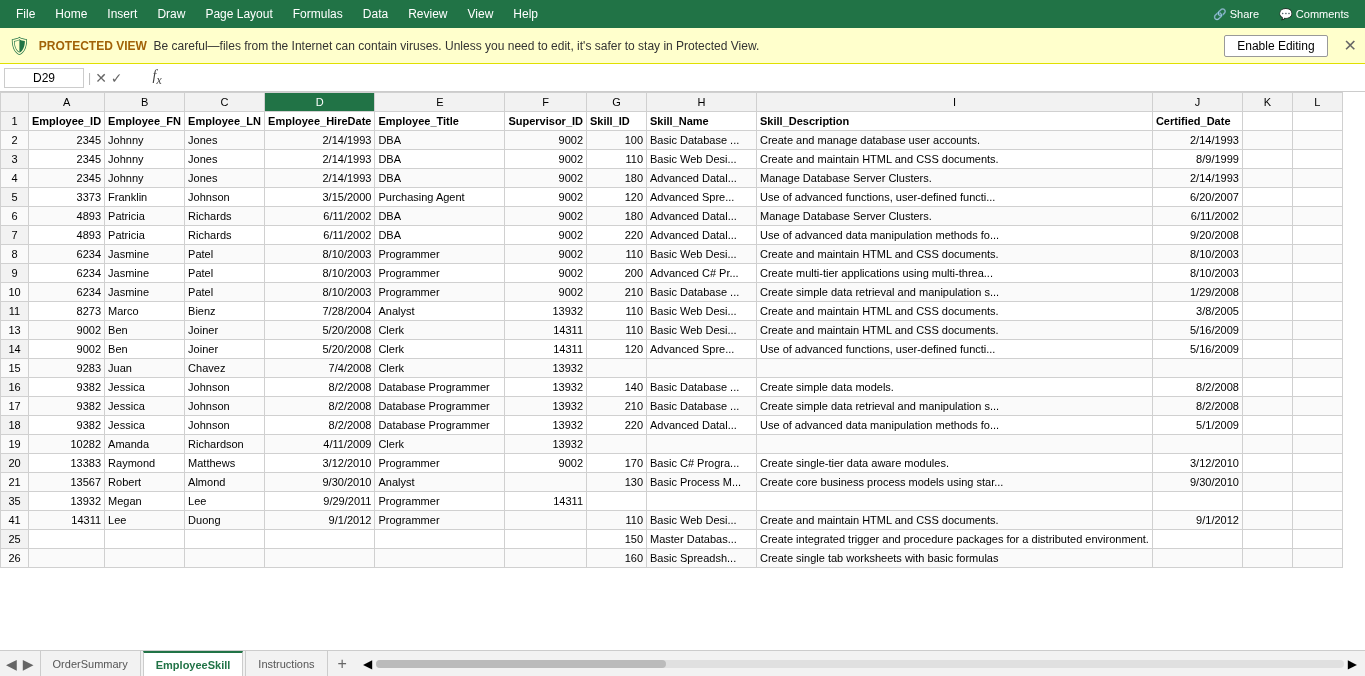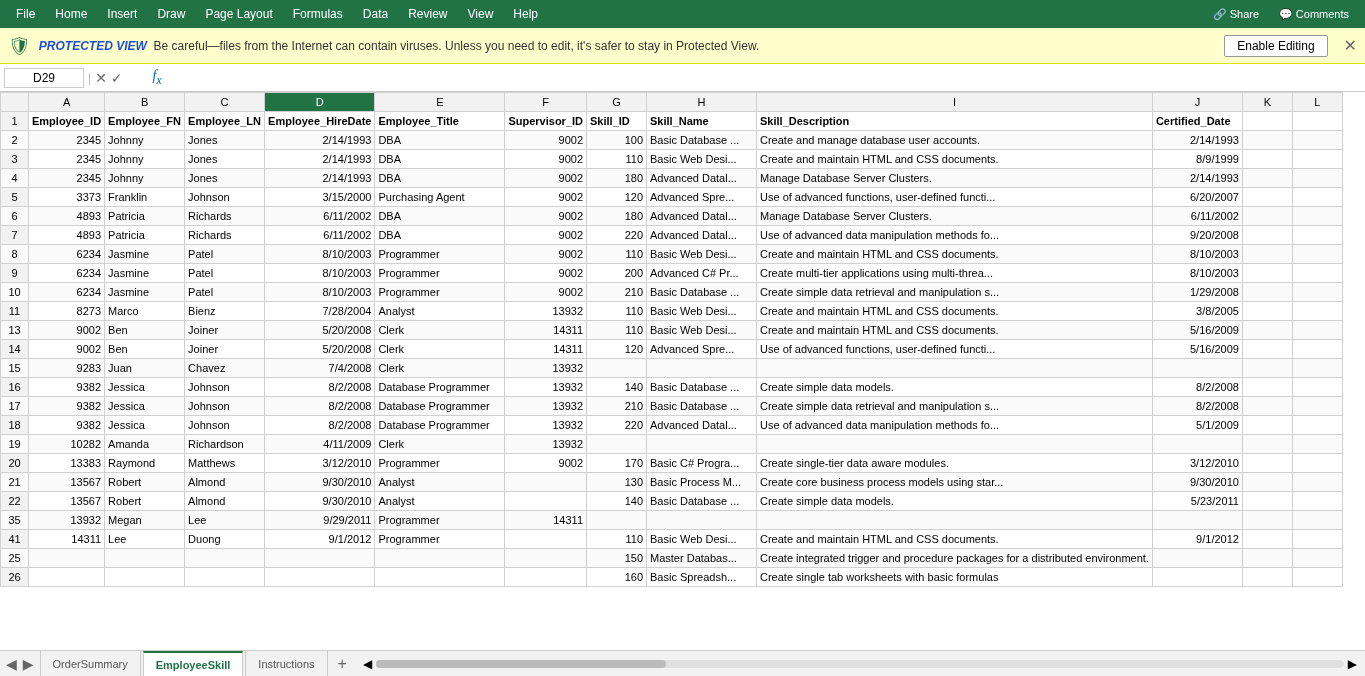--- a/index.html
+++ b/index.html
@@ -6,21 +6,21 @@
     body { font-family: 'Segoe UI', Arial, sans-serif; font-size: 12px; background: #fff; overflow: hidden; width: 1365px; height: 676px; display: flex; flex-direction: column; }
 
     
     .menu-bar { display: flex; align-items: center; height: 28px; background: #217346; color: #fff; padding: 0 8px; gap: 4px; }
     .menu-bar .menu-item { padding: 2px 8px; cursor: pointer; font-size: 12px; border-radius: 2px; }
 
     
     .protected-bar { display: flex; align-items: center; background: #ffffcc; border-bottom: 1px solid #e0e000; padding: 4px 8px; gap: 8px; min-height: 36px; }
     .protected-bar .shield-icon { color: #217346; font-size: 18px; }
     .protected-bar .protect-text { font-size: 12px; color: #333; flex: 1; }
-    .protected-bar .protect-text strong { color: #1d4ed8; font-style: italic; }
+    .protected-bar .protect-text strong { color: #a16207; }
     .enable-editing-btn { background: #fff; border: 1px solid #999; padding: 3px 12px; font-size: 12px; cursor: pointer; border-radius: 2px; }
     .close-bar-btn { margin-left: 8px; cursor: pointer; font-size: 16px; color: #666; border: none; background: none; }
 
     
     .formula-bar { display: flex; align-items: center; border-bottom: 1px solid #ccc; height: 28px; padding: 0 4px; gap: 4px; }
     .cell-ref { width: 80px; border: 1px solid #ccc; padding: 2px 4px; font-size: 12px; text-align: center; }
     .formula-input { flex: 1; border: none; outline: none; font-size: 12px; padding: 2px 4px; }
 
     
     .spreadsheet-container { flex: 1; overflow: hidden; display: flex; flex-direction: column; }
@@ -85,21 +85,21 @@
   </span>
   <button class="enable-editing-btn">Enable Editing</button>
   <button class="close-bar-btn">✕</button>
 </div>
 
 <div class="formula-bar">
   <input class="cell-ref" value="D29" readonly="" style="">
   <span style="color:#bbb;">|</span>
   <span style="color:#666; cursor:pointer; font-size:14px;">✕</span>
   <span style="color:#666; cursor:pointer; font-size:14px;">✓</span>
-  <span style="color:#0369a1; cursor:pointer; font-size:14px; font-style:italic; font-family:serif;padding-left:26px;">f<sub>x</sub></span>
+  <span style="color:#404040; cursor:pointer; font-size:14px; font-style:italic; font-family:serif;padding-left:26px;">f<sub>x</sub></span>
   <input class="formula-input" type="text" value="" style="">
 </div>
 
 <div class="spreadsheet-container">
   <div class="sheet-area">
     <table class="grid">
       <colgroup>
         <col style="width:28px">
         <col class="col-A">
         <col class="col-B">
@@ -427,35 +427,20 @@
             <td>Analyst</td>
             <td></td>
             <td style="text-align: right;">130</td>
             <td>Basic Process M...</td>
             <td>Create core business process models using star...</td>
             <td style="text-align: right;">9/30/2010</td>
             <td></td>
             <td></td>
           </tr>
           <tr>
-            <td class="row-header">22</td>
-            <td style="text-align: right;">13567</td>
-            <td>Robert</td>
-            <td>Almond</td>
-            <td style="text-align: right;">9/30/2010</td>
-            <td>Analyst</td>
-            <td></td>
-            <td style="text-align: right;">140</td>
-            <td>Basic Database ...</td>
-            <td>Create simple data models.</td>
-            <td style="text-align: right;">5/23/2011</td>
-            <td></td>
-            <td></td>
-          </tr>
-          <tr>
             <td class="row-header">35</td>
             <td style="text-align: right;">13932</td>
             <td>Megan</td>
             <td>Lee</td>
             <td style="text-align: right;">9/29/2011</td>
             <td>Programmer</td>
             <td style="text-align: right;">14311</td>
             <td></td>
             <td></td>
             <td></td>

